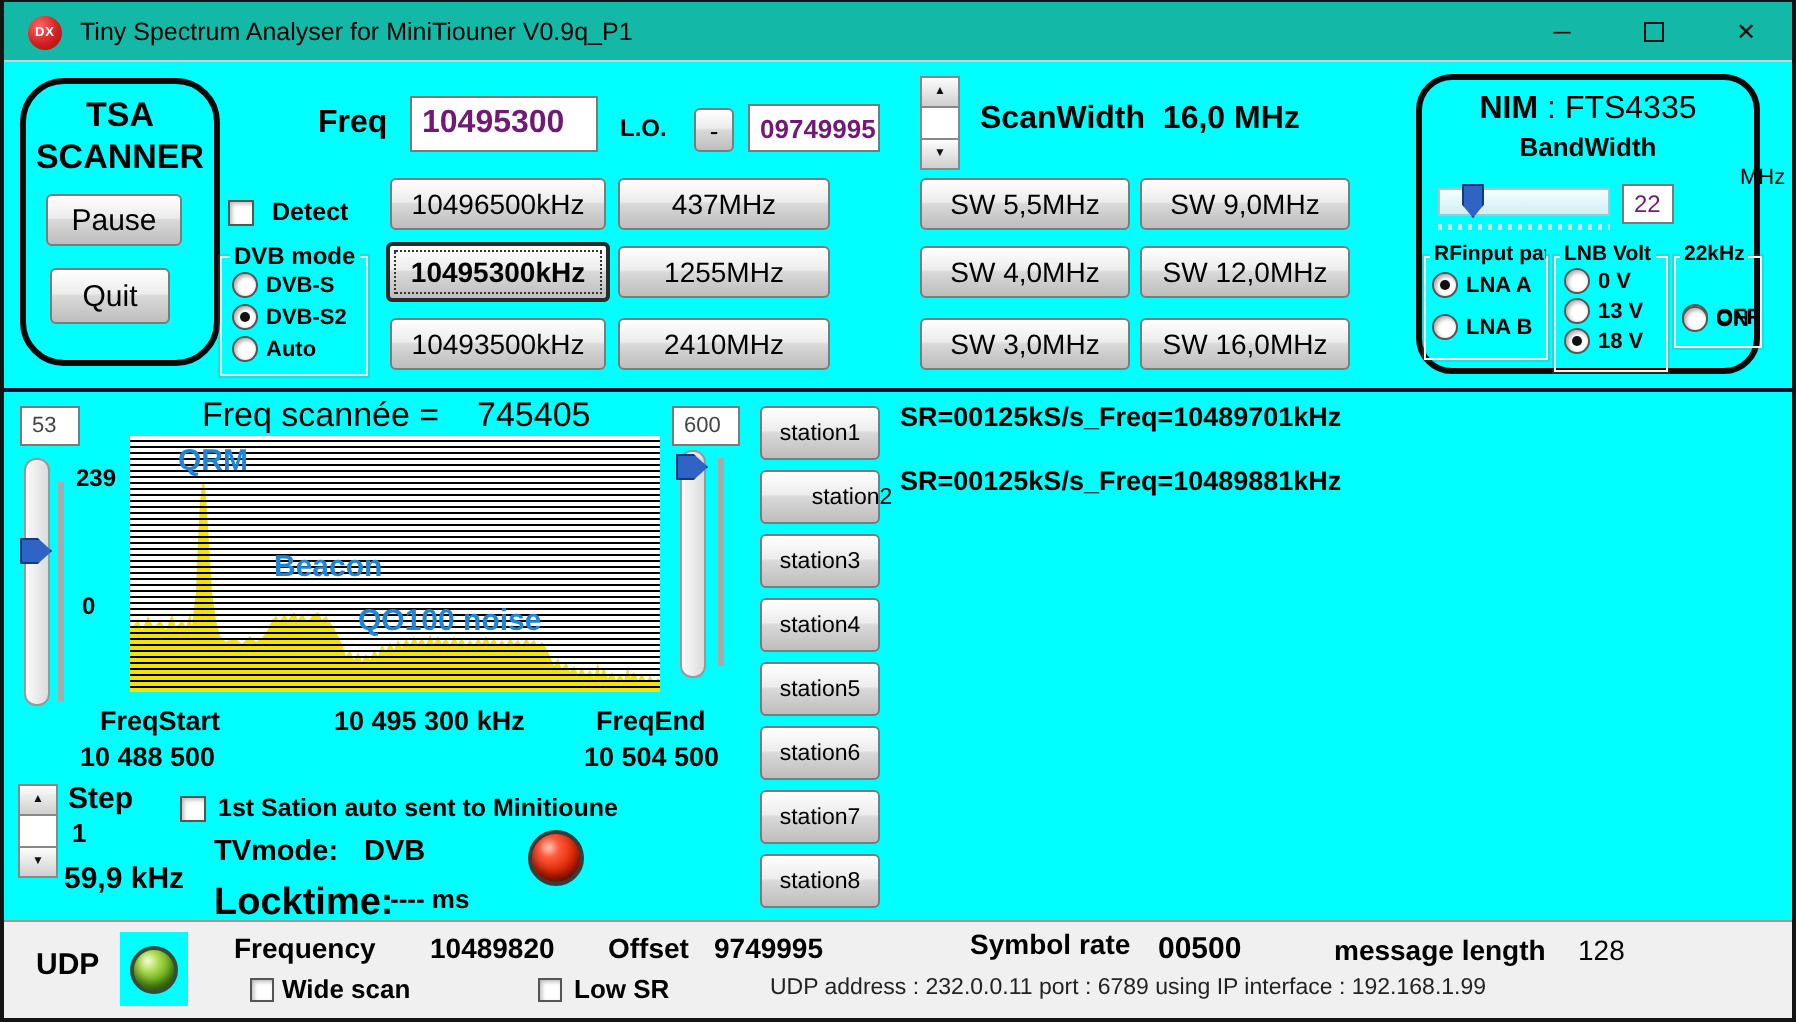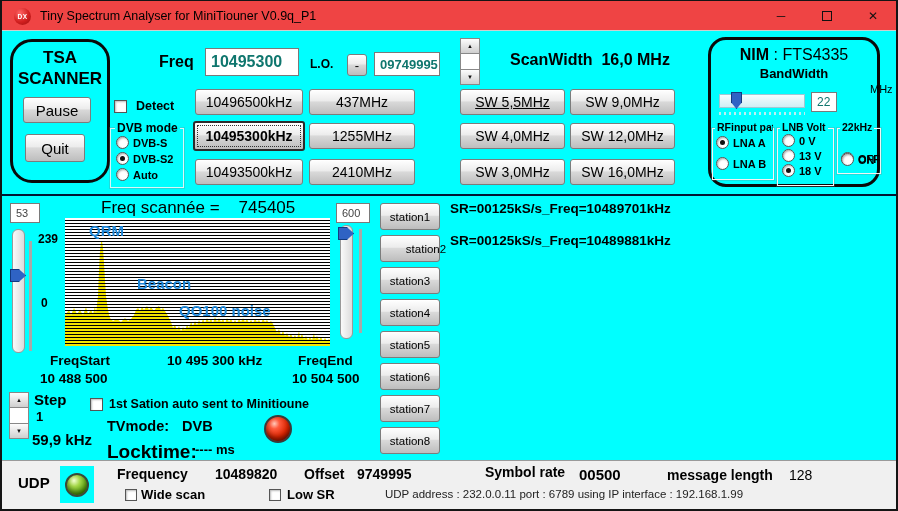--- a/index.html
+++ b/index.html
@@ -3,39 +3,39 @@
 <meta charset="utf-8">
 <style>
   * { margin:0; padding:0; box-sizing:border-box; }
   html,body { background:#555; }
   body { font-family:"Liberation Sans","DejaVu Sans",sans-serif; }
   .window {
     position:relative; width:898px; height:511px; background:#00ffff;
     border:2px solid #141414; border-top:1px solid #141414; overflow:hidden;
   }
   
-  .titlebar { position:absolute; left:0; top:0; width:100%; height:30px; background:#ef4444; border-bottom:1px solid #cfcfcf;text-align:right; }
+  .titlebar { position:absolute; left:0; top:0; width:100%; height:30px; background:#14b8a6; border-bottom:1px solid #cfcfcf;text-align:right; }
   .app-icon { position:absolute; left:12px; top:7px; width:17px; height:17px; border-radius:50%;
     background:radial-gradient(circle at 35% 30%, #f66 0%, #d21f1f 55%, #9d0f0f 100%);
     color:#fff; font-size:6.5px; font-weight:bold; display:flex; align-items:center; justify-content:center; letter-spacing:.5px;}
   .title { position:absolute; left:38px; top:0; height:30px; line-height:30px; font-size:12.5px; color:#000; }
   .tb-btns { position:absolute; right:0; top:0; height:30px; display:flex; }
   .tb-btn { width:46px; height:30px; display:flex; align-items:center; justify-content:center; font-size:12px; color:#111; cursor:default; }
   .maxbox { width:10px; height:10px; border:1px solid #111; display:inline-block; }
 
   
   .abs { position:absolute; }
   .btn3d {
     background:linear-gradient(180deg,#ffffff 0%,#ececec 45%,#d9d9d9 50%,#bdbdbd 100%);
     border:1px solid #7c7c7c; border-radius:3px; color:#000;
     display:flex; align-items:center; justify-content:center; font-size:14px;
     box-shadow:inset 0 1px 0 #fff;
   }
   .btn3d.focused { font-weight:bold; border:2px solid #2b2b2b; outline:1px dotted #333; outline-offset:-5px; }
-  .inputbox { background:#fff; border:1px solid #7a7a7a; color:#0f766e; display:flex; align-items:center; padding-left:5px; }
+  .inputbox { background:#fff; border:1px solid #7a7a7a; color:#701a75; display:flex; align-items:center; padding-left:5px; }
   .spinner { display:flex; flex-direction:column; }
   .spinner .sp-btn { width:20px; height:16px; background:linear-gradient(180deg,#fdfdfd,#cfcfcf); border:1px solid #888;
     display:flex; align-items:center; justify-content:center; font-size:6px; color:#111; }
   .spinner .sp-mid { width:20px; height:15px; background:#fff; border:1px solid #888; border-top:none; border-bottom:none; }
   .chk { width:13px; height:13px; background:#fff; border:1px solid #555; box-shadow:inset 1px 1px 2px #bbb; }
   .radio { position:relative; width:13px; height:13px; border-radius:50%; background:#fff; border:1px solid #555; box-shadow:inset 1px 1px 2px #aaa; flex:none;}
   .radio.checked::after { content:""; position:absolute; left:3px; top:3px; width:5px; height:5px; border-radius:50%; background:#111; }
   .groupbox { position:absolute; border:1px solid #f4f4f4; box-shadow:0 0 0 1px rgba(120,120,120,.25); }
   .gb-caption { position:absolute; top:-8px; left:2px; background:#00ffff; padding:0 2px; font-weight:bold; font-size:10.5px; white-space:nowrap; overflow:hidden; }
   .opt-row { position:absolute; display:flex; align-items:center; gap:4px; font-weight:bold; font-size:11px; white-space:nowrap; }
@@ -114,21 +114,21 @@
 
     <div class="spinner abs" style="left:458px; top:7px;">
       <div class="sp-btn">
           <span>▲</span>
         </div>
       <div class="sp-mid"></div>
       <div class="sp-btn">
           <span>▼</span>
         </div>
     </div>
-    <div class="abs bold nowrap" style="left:488px; top:20px; font-size:16px;margin-left:20px;">
+    <div class="abs bold nowrap" style="left:488px; top:20px; font-size:16px;">
       <span>ScanWidth</span>&nbsp;&nbsp;<span>16,0 MHz</span>
     </div>
 
     <div class="abs" style="left:112px; top:68px; display:flex; align-items:center; gap:9px;">
       <span class="chk"></span>
       <span class="bold" style="font-size:12.5px;">Detect</span>
     </div>
     <div class="groupbox" style="left:108px; top:97px; width:74px; height:60px; border-color:#d9f6f6;">
       <div class="gb-caption" style="font-size:12px; left:4px;">DVB mode</div>
       <div class="opt-row" style="left:5px; top:7px;">
@@ -144,21 +144,21 @@
           <span>Auto</span>
       </div>
     </div>
 
     <div class="btn3d abs" style="left:193px; top:58px; width:108px; height:26px;">10496500kHz</div>
     <div class="btn3d focused abs" style="left:191px; top:90px; width:112px; height:30px;">10495300kHz</div>
     <div class="btn3d abs" style="left:193px; top:128px; width:108px; height:26px;">10493500kHz</div>
     <div class="btn3d abs" style="left:307px; top:58px; width:106px; height:26px;">437MHz</div>
     <div class="btn3d abs" style="left:307px; top:92px; width:106px; height:26px;">1255MHz</div>
     <div class="btn3d abs" style="left:307px; top:128px; width:106px; height:26px;">2410MHz</div>
-    <div class="btn3d abs" style="left:458px; top:58px; width:105px; height:26px;text-decoration:underline;">SW 5,5MHz</div>
+    <div class="btn3d abs" style="left:458px; top:58px; width:105px; height:26px;">SW 5,5MHz</div>
     <div class="btn3d abs" style="left:458px; top:92px; width:105px; height:26px;">SW 4,0MHz</div>
     <div class="btn3d abs" style="left:458px; top:128px; width:105px; height:26px;">SW 3,0MHz</div>
     <div class="btn3d abs" style="left:568px; top:58px; width:105px; height:26px;">SW 9,0MHz</div>
     <div class="btn3d abs" style="left:568px; top:92px; width:105px; height:26px;">SW 12,0MHz</div>
     <div class="btn3d abs" style="left:568px; top:128px; width:105px; height:26px;">SW 16,0MHz</div>
 
     <div class="rounded-frame" style="left:706px; top:6px; width:172px; height:150px; border-radius:18px;">
       <div class="nowrap" style="text-align:center; margin-top:6px; font-size:16px;">
         <span class="bold">NIM</span>
         <span>:</span>

